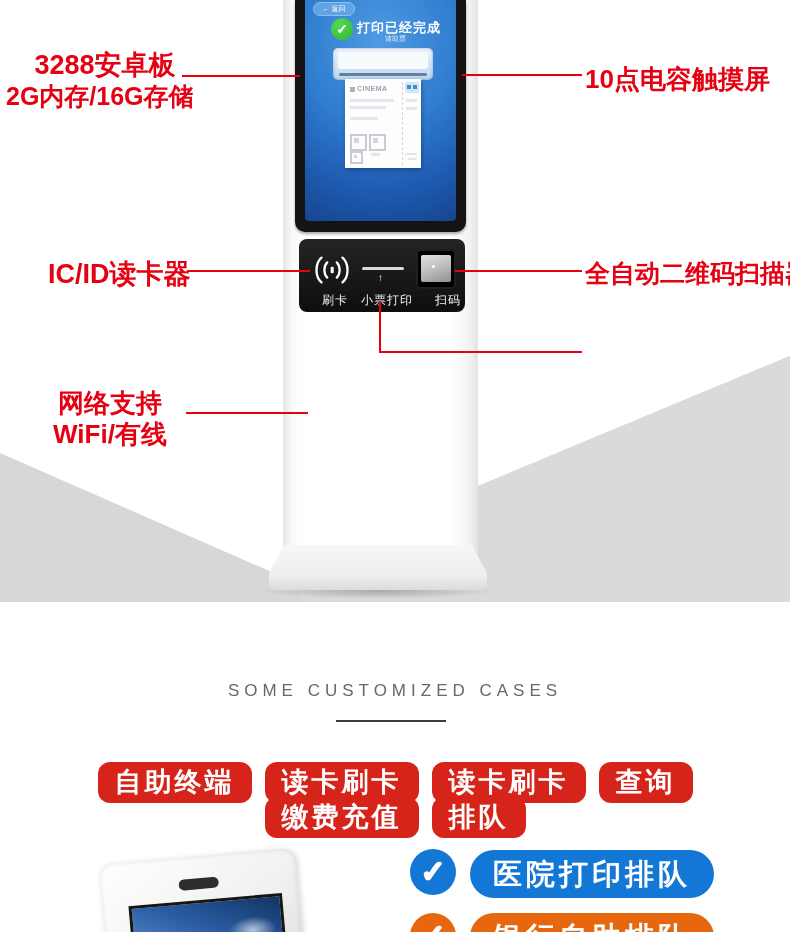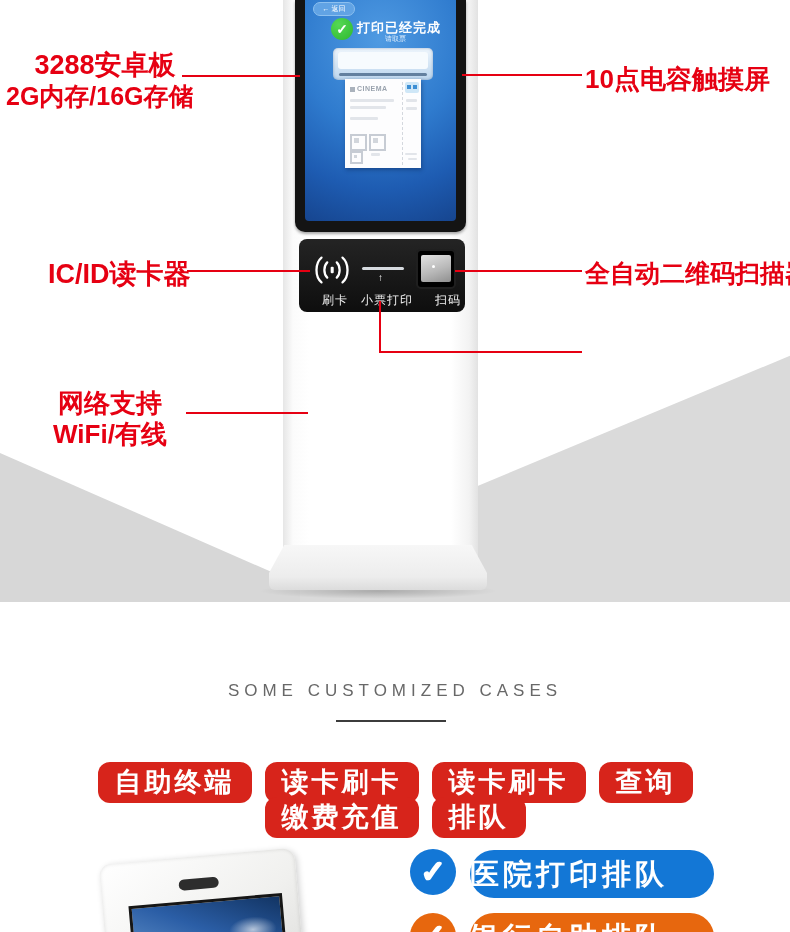--- a/index.html
+++ b/index.html
@@ -81,21 +81,21 @@
 
   .tag-row{left:0;width:790px;display:flex;justify-content:center;gap:13px;}
   .tag-row1{top:736px;margin-top:26px;}
   .tag-row2{top:797px;}
   .red-pill{background:#d7241b;color:#ffffff;font-size:27px;font-weight:700;letter-spacing:3px;
       border-radius:12px;padding:0 17px;height:41px;line-height:41px;white-space:nowrap;}
 
   .case-circle{width:46px;height:46px;border-radius:50%;color:#fff;text-align:center;
       line-height:46px;font-size:30px;font-weight:bold;-webkit-text-stroke:1.5px #ffffff;}
   .case-pill{width:244px;height:48px;border-radius:24px;color:#ffffff;font-size:29px;font-weight:700;
-      letter-spacing:4px;line-height:48px;white-space:nowrap;}
+      letter-spacing:4px;text-align:center;line-height:48px;white-space:nowrap;}
   .blue{background:#1377d6;}
   .orange{background:#e7670e;}
 
   
   .tablet{left:98px;top:850px;width:210px;height:82px;overflow:visible;}
   .tab-body{position:absolute;left:6px;top:6px;width:196px;height:130px;border-radius:12px;
       background:linear-gradient(145deg,#ffffff,#f0f0ee 60%,#dddddb);
       box-shadow:inset 0 0 4px rgba(0,0,0,.12), 2px 2px 6px rgba(0,0,0,.18);
       transform:rotate(-5deg);}
   .tab-cam{position:absolute;left:78px;top:22px;width:40px;height:11px;border-radius:6px;background:#2d2d2d;}

